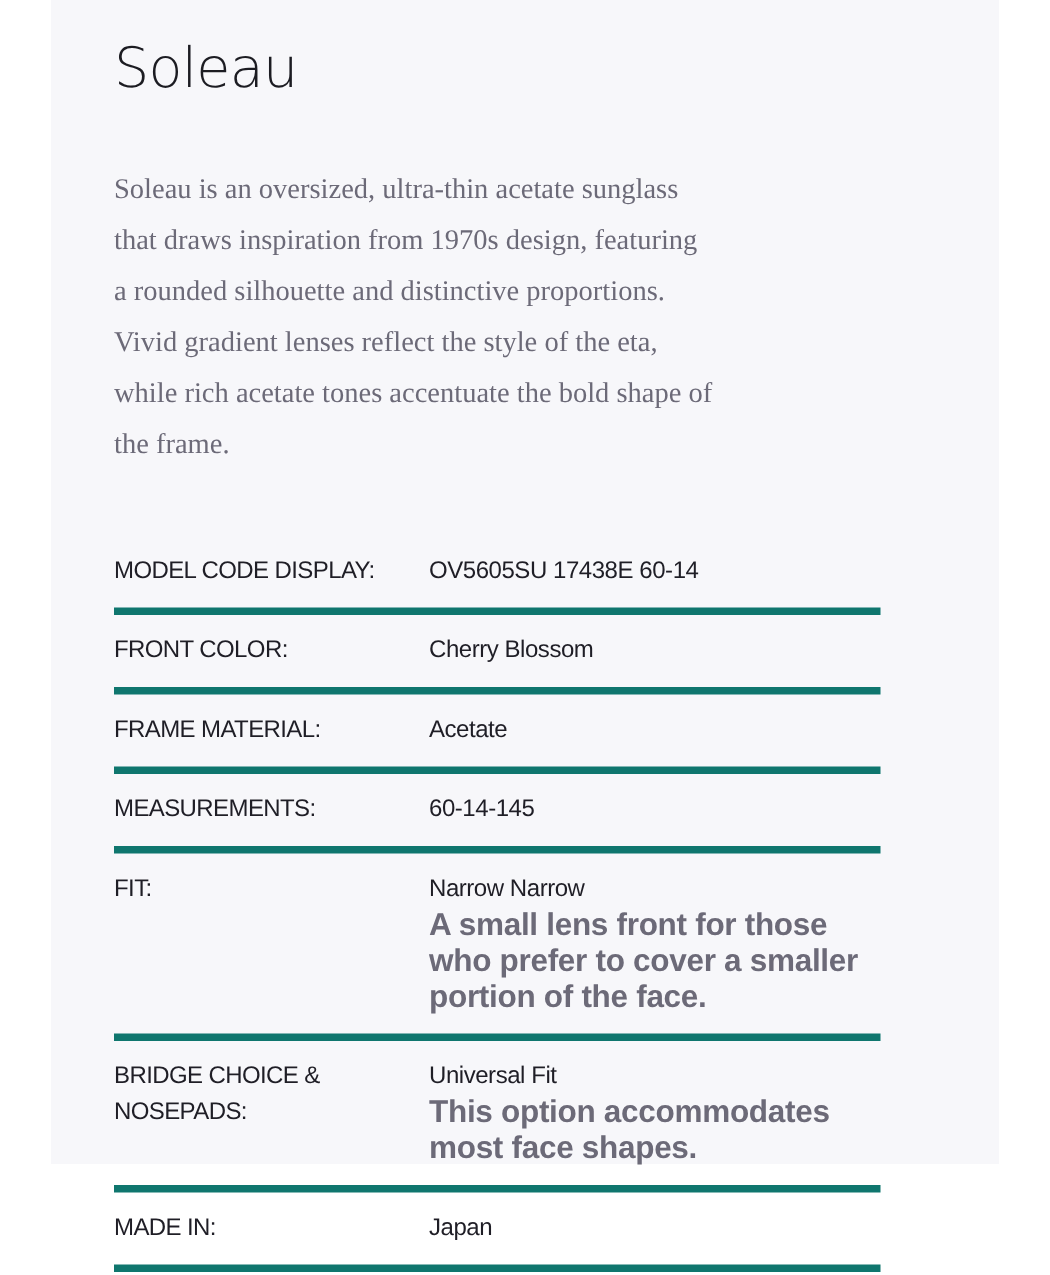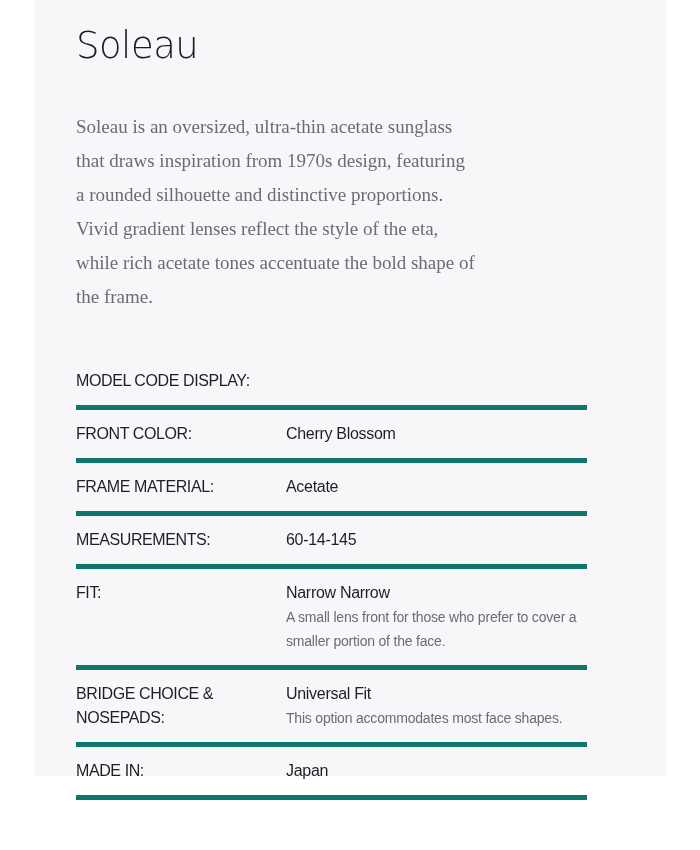--- a/index.html
+++ b/index.html
@@ -65,36 +65,40 @@
     .spec-value {
       flex: 1;
       font-size: 16px;
       line-height: 24px;
       color: #1f1e26;
       letter-spacing: -0.3px;
     }
     .spec-note {
       display: block;
       color: #6c6a78;
-      font-size: 14px;
+      font-size: 21px;
       line-height: 24px;
       letter-spacing: -0.2px;
+      font-weight: bold;
     }
   </style>
 </head>
 <body>
 
 <div class="panel">
   <div class="content">
     <h1 class="title">Soleau</h1>
     <p class="description">Soleau is an oversized, ultra-thin acetate sunglass that draws inspiration from 1970s design, featuring a rounded silhouette and distinctive proportions. Vivid gradient lenses reflect the style of the eta, while rich acetate tones accentuate the bold shape of the frame.</p>
 
     <div class="specs">
       <div class="spec-row">
         <div class="spec-label">MODEL CODE DISPLAY:</div>
+        <div class="spec-value">
+          <span>OV5605SU 17438E 60-14</span>
+        </div>
       </div>
 
       <div class="spec-row">
         <div class="spec-label">FRONT COLOR:</div>
         <div class="spec-value">
           <span>Cherry Blossom</span>
         </div>
       </div>
 
 

